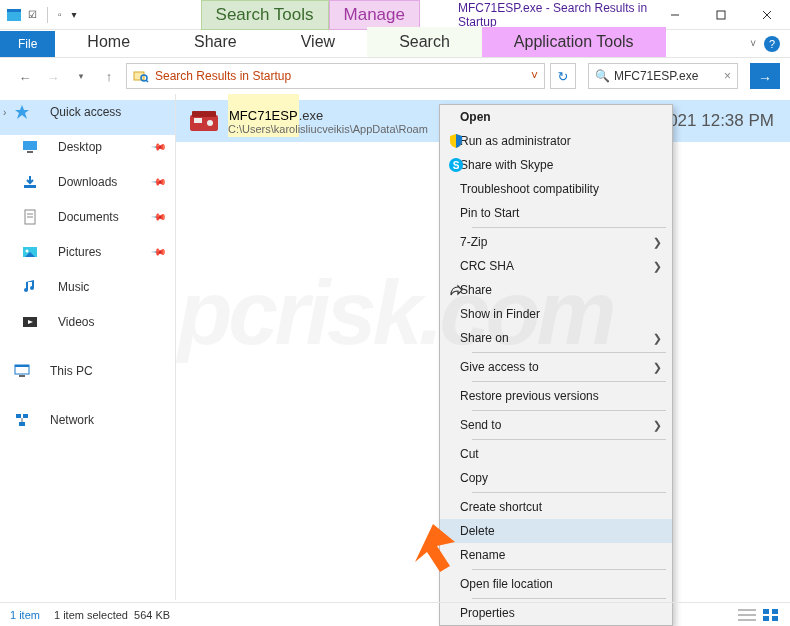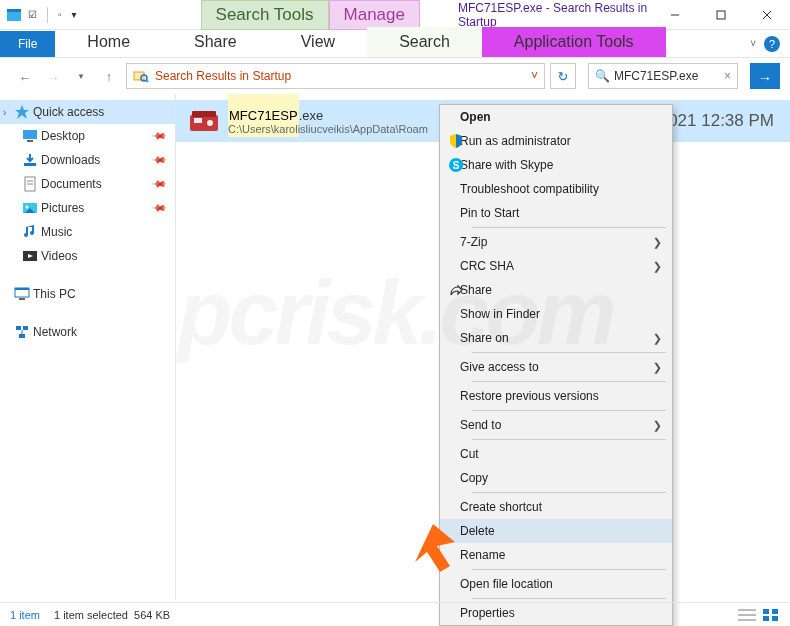--- a/index.html
+++ b/index.html
@@ -17,42 +17,42 @@
 .tool-tab.manage { background: #f2d4f2; border-color: #e2a8e2; color: #a03aa0; }
 .title-text { flex: 1; text-align: left; font-size: 12px; color: #4c1d95; padding-left: 38px; }
 .win-controls { display: flex; }
 .win-btn { width: 46px; height: 30px; display: flex; align-items: center; justify-content: center; font-size: 10px; }
 
 
 .ribbon { height: 28px; display: flex; align-items: flex-end; border-bottom: 1px solid #e5e5e5; position: relative; }
 .file-tab { background: #1979ca; color: #fff; padding: 6px 18px; font-size: 12px; }
 .rtab { padding: 6px 32px; font-size: 16px; color: #333; }
 .rtab.search-t { background: #f5fbf1; }
-.rtab.app-t { background: #d946ef; }
+.rtab.app-t { background: #f0abfc; }
 .help-icon { position: absolute; right: 10px; top: 6px; width: 16px; height: 16px; border-radius: 50%; background: #1979ca; color: #fff; font-size: 11px; text-align: center; line-height: 16px; }
 .rib-collapse { position: absolute; right: 34px; top: 8px; color: #666; font-size: 10px; }
 
 
 .addrrow { height: 36px; display: flex; align-items: center; padding: 0 10px 0 14px; gap: 6px; }
 .navbtn { width: 22px; height: 22px; display: flex; align-items: center; justify-content: center; color: #666; font-size: 13px; }
 .addrbox { flex: 1; height: 26px; border: 1px solid #ccc; display: flex; align-items: center; padding: 0 6px; }
 .addr-icon { width: 16px; height: 16px; margin-right: 6px; }
 .addrbox span { font-size: 12px; color: #c2410c; }
 .addr-dd { margin-left: auto; color: #666; font-size: 9px; }
 .refresh { width: 26px; height: 26px; border: 1px solid #ccc; display: flex; align-items: center; justify-content: center; margin-left: -1px; font-size: 13px; color: #1979ca; }
 .searchbox { width: 150px; height: 26px; border: 1px solid #ccc; display: flex; align-items: center; padding: 0 6px; margin-left: 6px; }
 .searchbox .sicon { color: #666; font-size: 12px; margin-right: 4px; }
 .searchbox span.val { font-size: 12px; color: #333; }
 .searchbox .sx { margin-left: auto; color: #888; font-size: 12px; }
 .gobtn { width: 30px; height: 26px; background: #1979ca; color: #fff; display: flex; align-items: center; justify-content: center; font-size: 14px; margin-left: 6px; }
 
 
 .body { display: flex; height: 506px; }
 .sidebar { width: 176px; border-right: 1px solid #e5e5e5; padding-top: 6px; }
-.side-item { display: flex; align-items: center; padding: 4px 10px 4px 22px; font-size: 12px; color: #333; gap: 3px; }
+.side-item { display: flex; align-items: center; padding: 4px 10px 15px 22px; font-size: 12px; color: #333; gap: 20px; }
 .side-item.qa { background: #cde8ff; padding-left: 14px; position: relative; }
 .side-item.qa::before { content: "›"; position: absolute; left: 3px; color: #666; font-size: 10px; }
 .side-item.grp { padding-left: 14px; margin-top: 14px; }
 .side-item .pin { margin-left: auto; color: #999; font-size: 10px; transform: rotate(45deg); }
 .ic { width: 16px; height: 16px; display: inline-block; flex-shrink: 0; }
 
 
 .content { flex: 1; position: relative; }
 .result-row { height: 42px; background: #cce8ff; display: flex; align-items: center; padding: 0 12px; margin-top: 6px; }
 .file-iconbox { width: 32px; height: 32px; display: flex; align-items: center; justify-content: center; }

